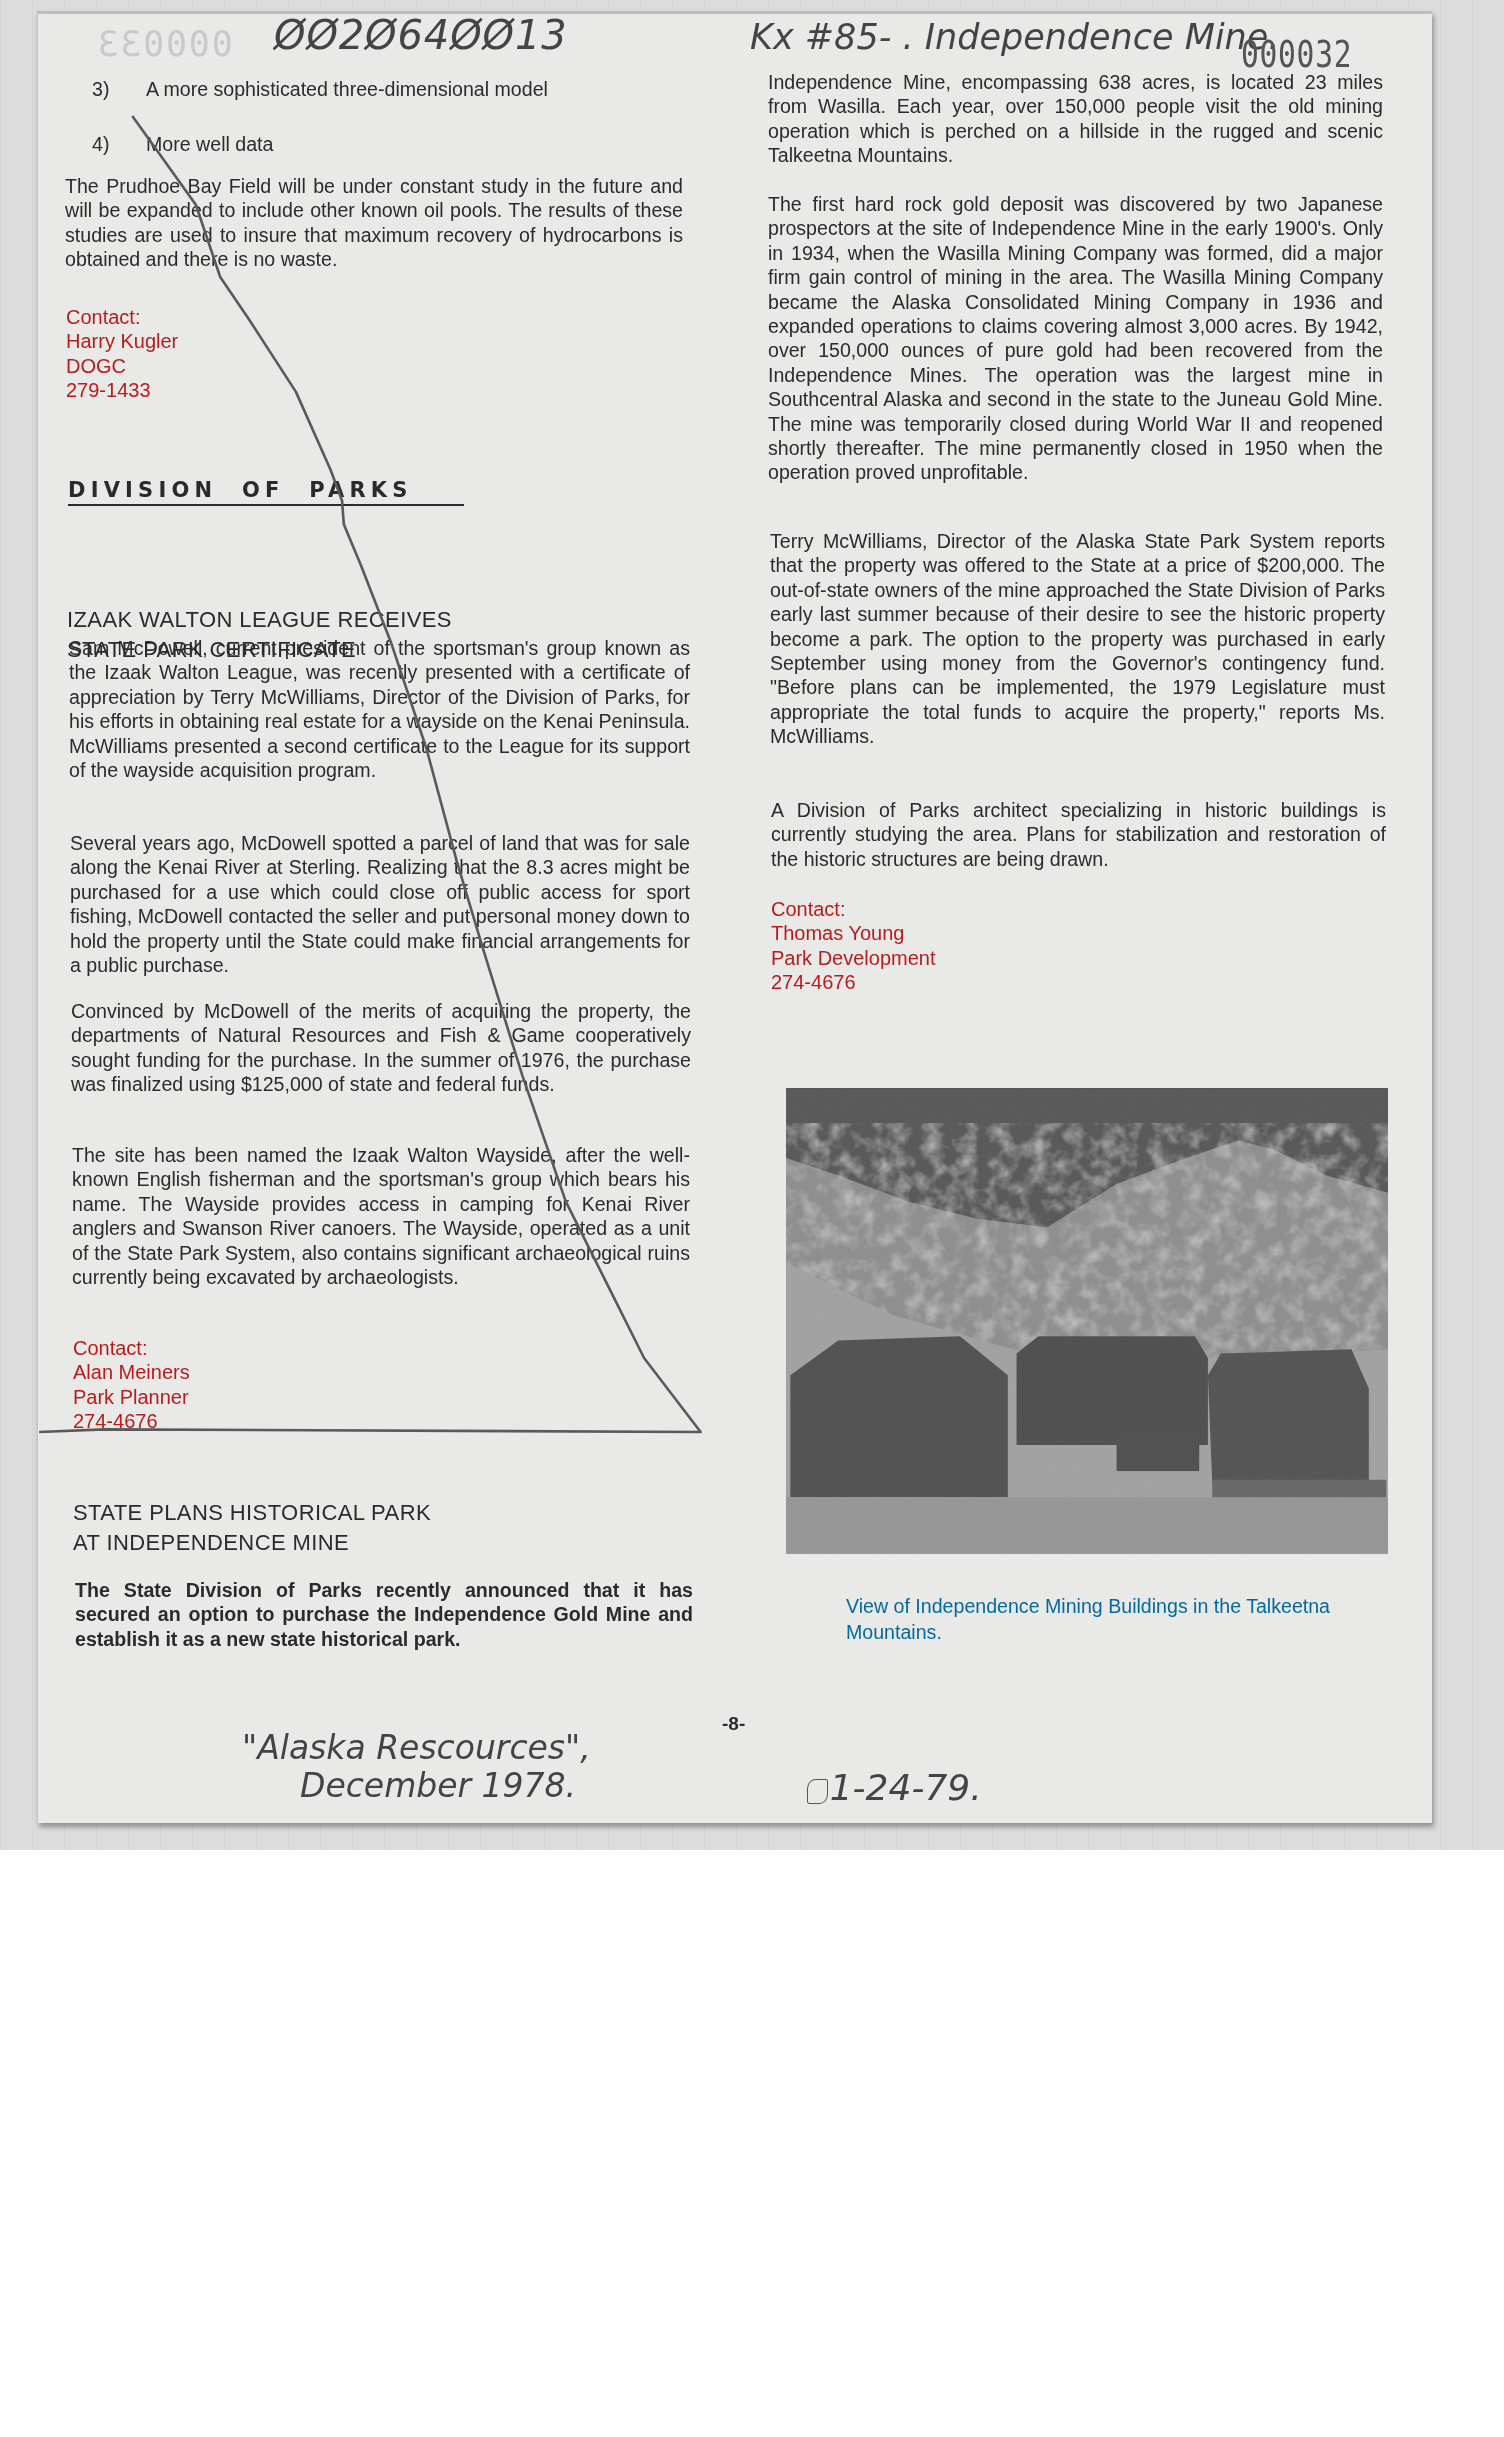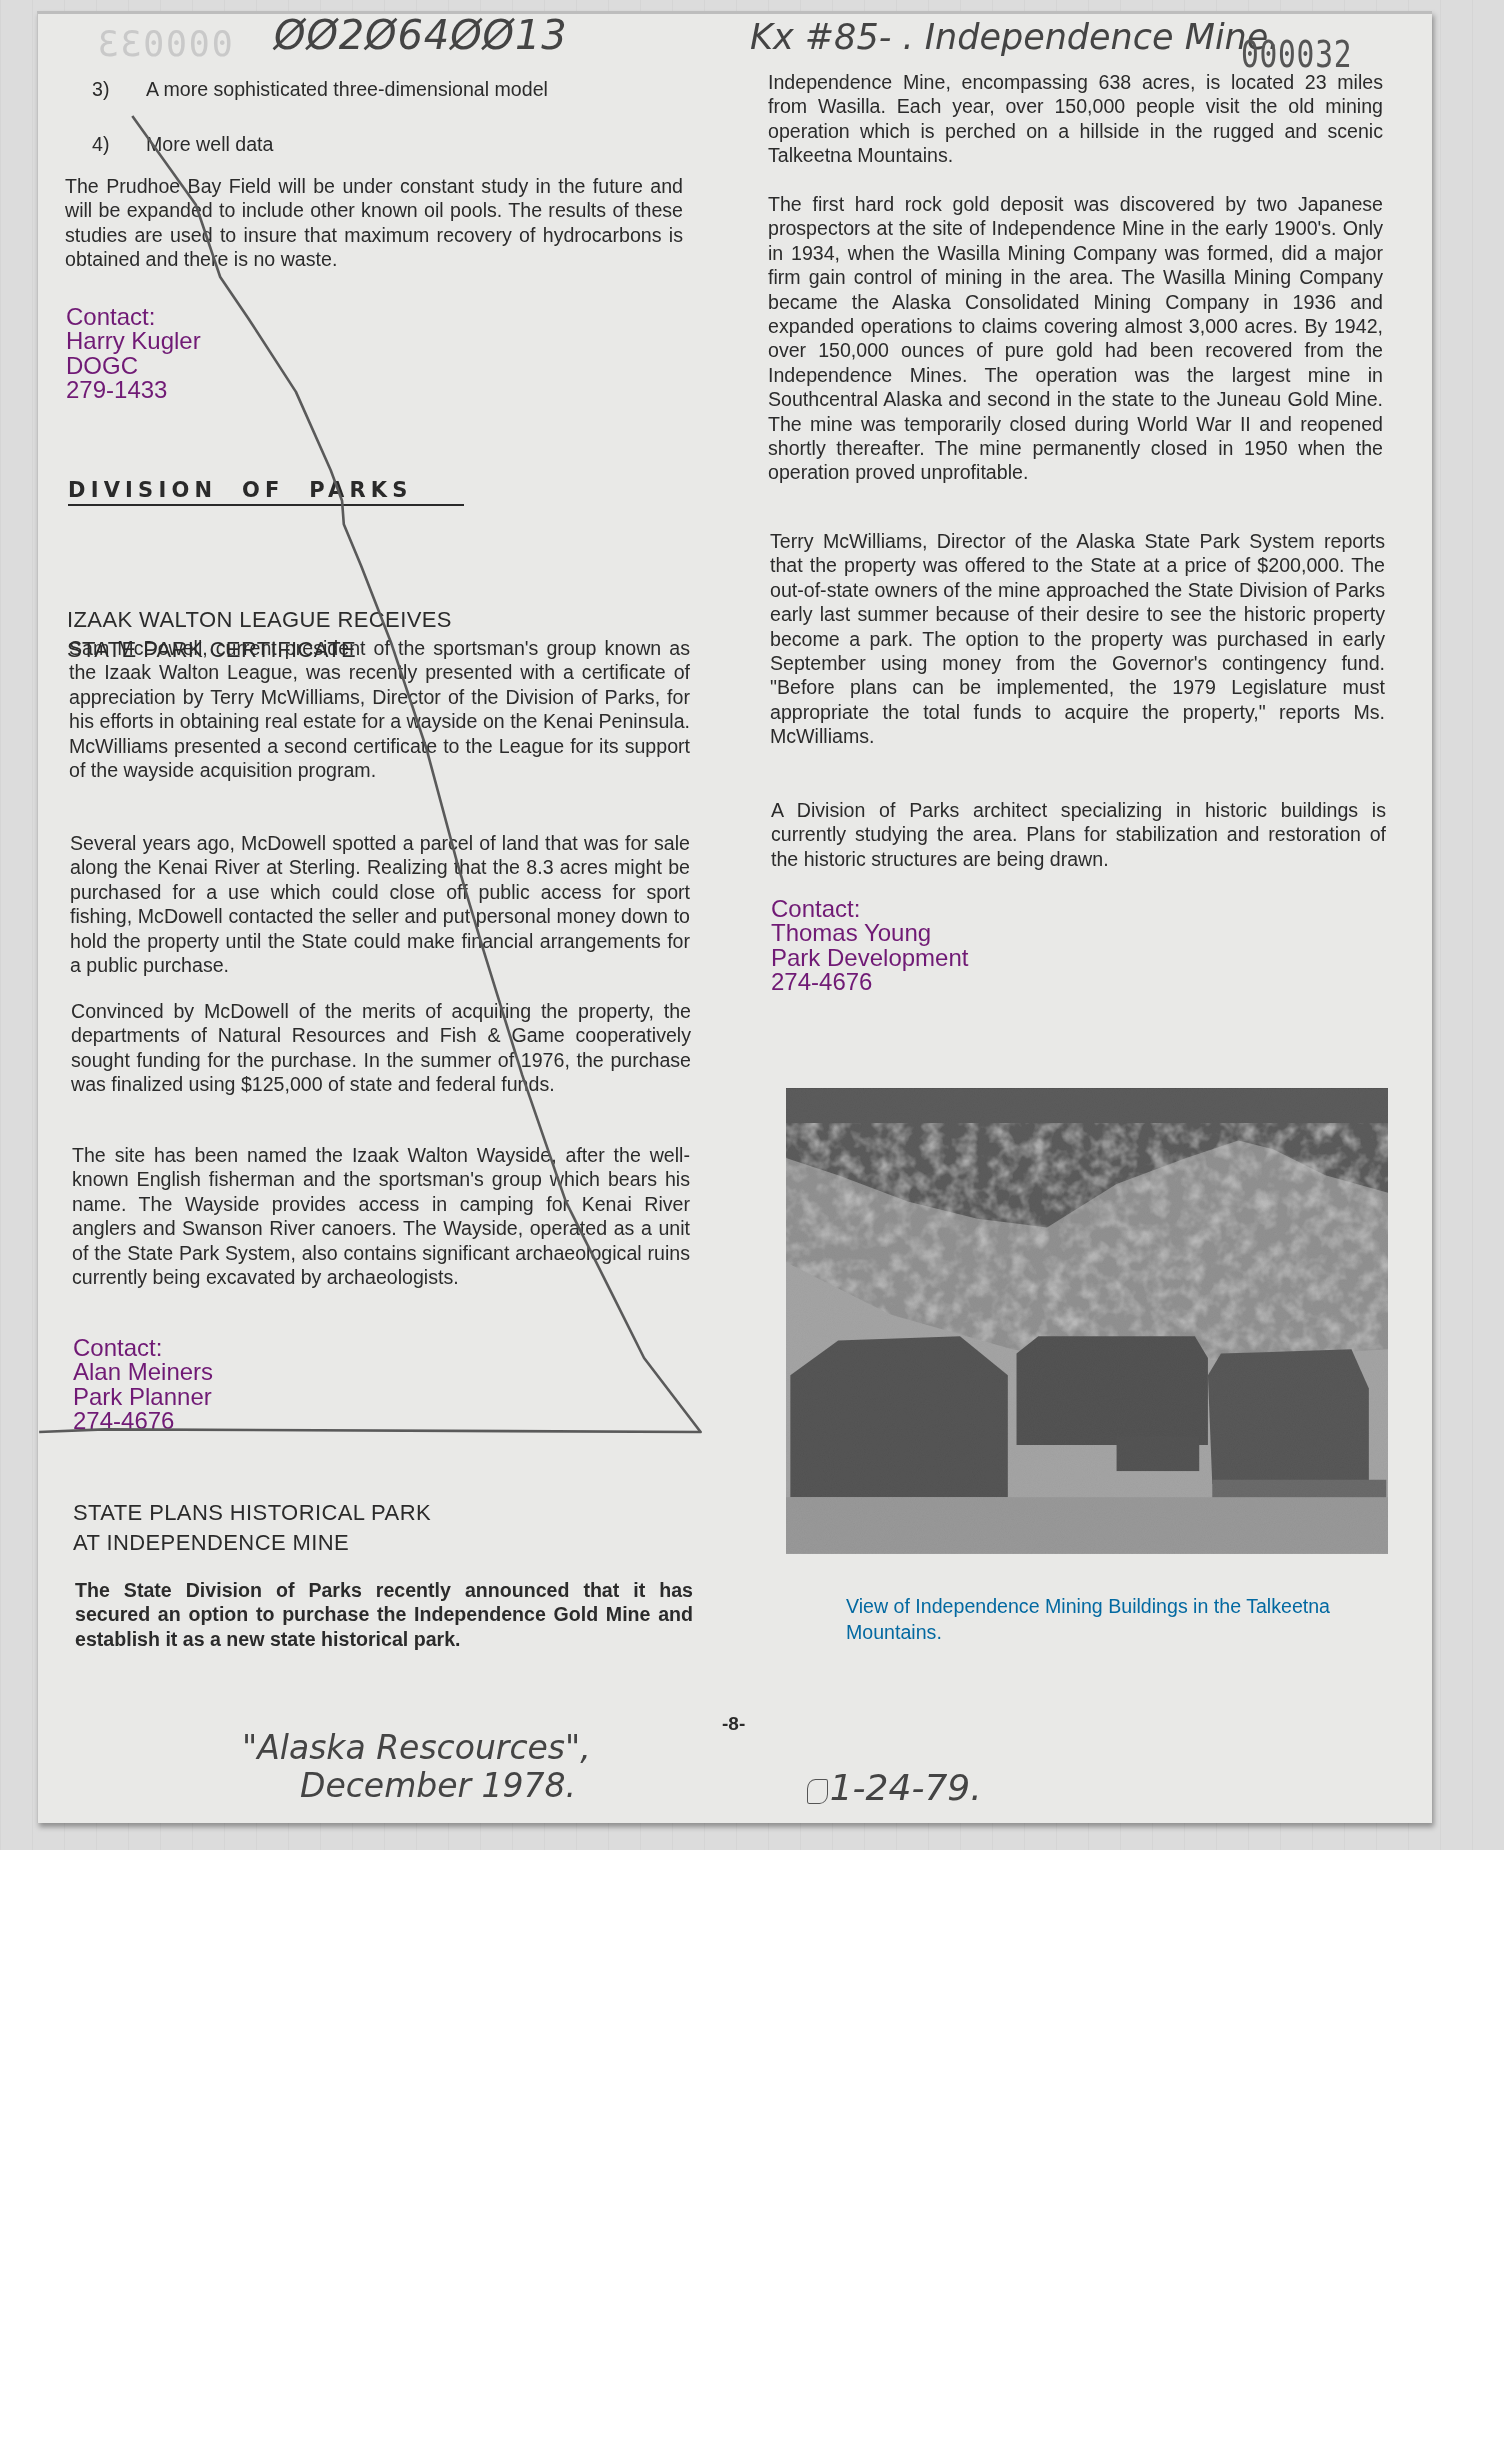--- a/index.html
+++ b/index.html
@@ -36,21 +36,21 @@
     position: absolute; color: #2b2b2b; font-size: 19.6px; line-height: 24.4px;
     text-align: justify; font-family: "Liberation Sans", sans-serif;
   }
   .heading { position: absolute; color: #2b2b2b; font-size: 22px; line-height: 30px; letter-spacing: 0.4px; }
   .division {
     position: absolute; left: 68px; top: 478px; width: 396px;
     font-family: "DejaVu Sans", sans-serif; font-weight: bold; font-size: 21px;
     letter-spacing: 5.2px; word-spacing: 12.2px; color: #2a2a2a;
     border-bottom: 2.6px solid #2a2a2a; padding-bottom: 1.7px; white-space: nowrap;
   }
-  .contact { position: absolute; color: #701a75; font-size: 24px; line-height: 24.4px; }
+  .contact { position: absolute; color: #b91c1c; font-size: 20px; line-height: 24.4px; }
   .contact div { white-space: nowrap; }
   .photo {
     position: absolute; left: 786px; top: 1088px; width: 602px; height: 466px;
     background: #3c3c3c; overflow: hidden;
   }
   .caption { position: absolute; left: 846px; top: 1593px; width: 505px; font-size: 19.6px; line-height: 26px; color: #0369a1; }
   .pagenum { position: absolute; left: 722px; top: 1713px; font-size: 19px; font-weight: bold; color: #2b2b2b; }
   .pencil { position: absolute; left: 0; top: 0; width: 1504px; height: 1850px; pointer-events: none; }
 </style>
 </head>

